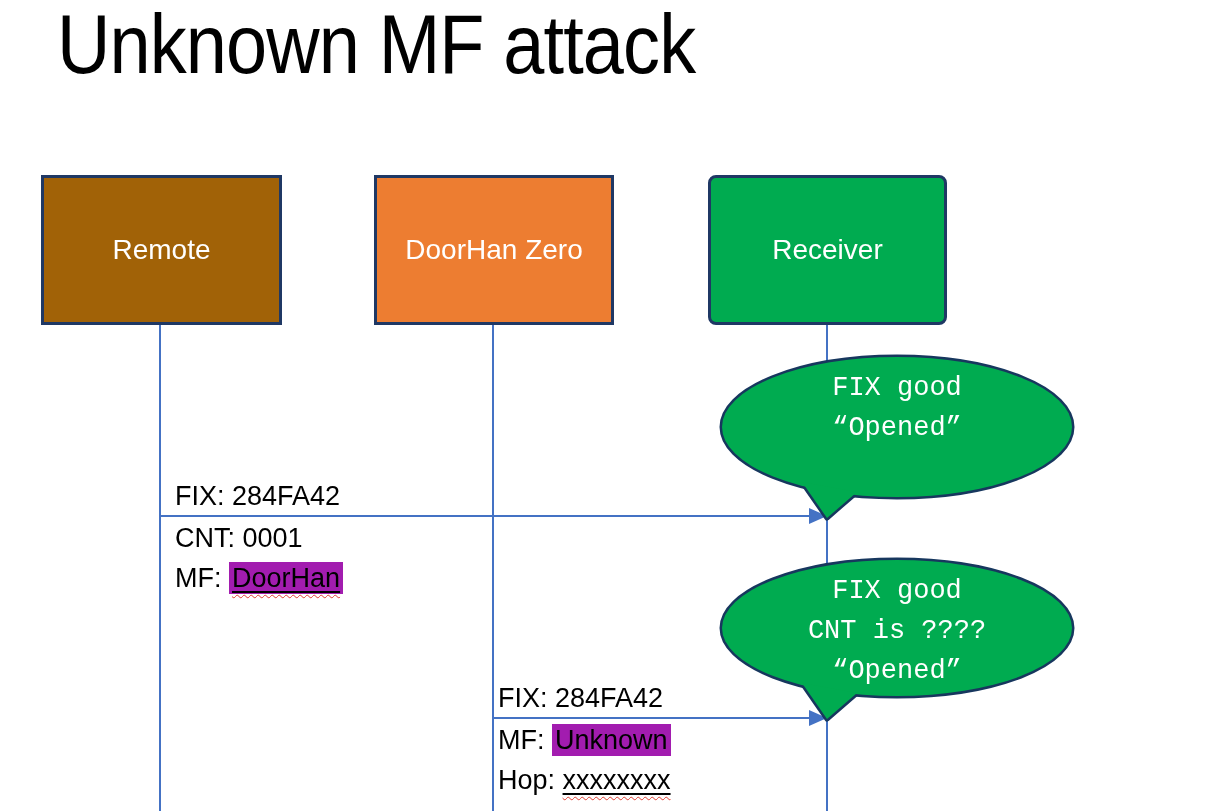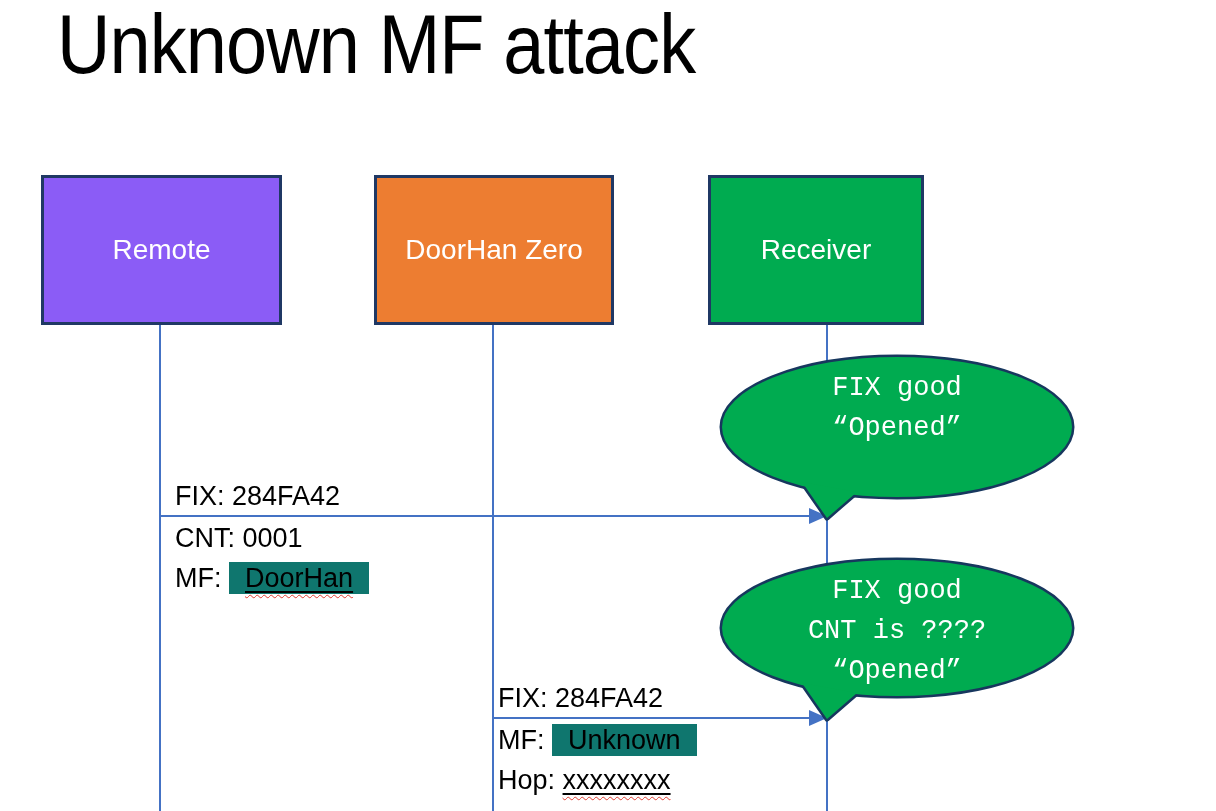--- a/index.html
+++ b/index.html
@@ -15,23 +15,23 @@
     letter-spacing:-1px; line-height:100px; white-space:nowrap;
     transform:scaleX(0.88); transform-origin:left top;
   }
 
   .actor-box {
     position:absolute; top:175px; height:150px; width:241px;
     box-sizing:border-box; border:3px solid #1F3864;
     display:flex; align-items:center; justify-content:center;
     color:#fff; font-size:28px;
   }
-  .actor-remote   { left:41px;  background:#8b5cf6; }
+  .actor-remote   { left:41px;  background:#a16207; }
   .actor-flipper  { left:374px; background:#ED7D31; width:240px; }
-  .actor-receiver { left:708px; background:#00AB50; width:216px; }
+  .actor-receiver { left:708px; background:#00AB50; width:239px;border-radius:8px; }
 
   .lifeline {
     position:absolute; top:325px; height:486px; width:2px;
     background:#4472C4; z-index:1;
   }
   .lifeline-remote   { left:159px; }
   .lifeline-flipper  { left:492px; }
   .lifeline-receiver { left:826px; }
 
   .msg-line {
@@ -51,21 +51,21 @@
 
   .msg-label {
     position:absolute; z-index:4; font-size:27px; color:#000;
     line-height:40px; white-space:nowrap;
   }
   .msg1-above { left:175px; top:476px; }
   .msg1-below { left:175px; top:518px; }
   .msg2-above { left:498px; top:678px; }
   .msg2-below { left:498px; top:720px; }
 
-  .hl { background:#0f766e; padding:1px 16px; }
+  .hl { background:#a21caf; padding:1px 3px; }
   .squig {
     text-decoration-line:underline;
     text-decoration-style:wavy;
     text-decoration-color:#E03C31;
     text-decoration-thickness:1px;
     text-underline-offset:7px;
   }
   .uline {
     text-decoration-line:underline;
     text-decoration-style:solid;

